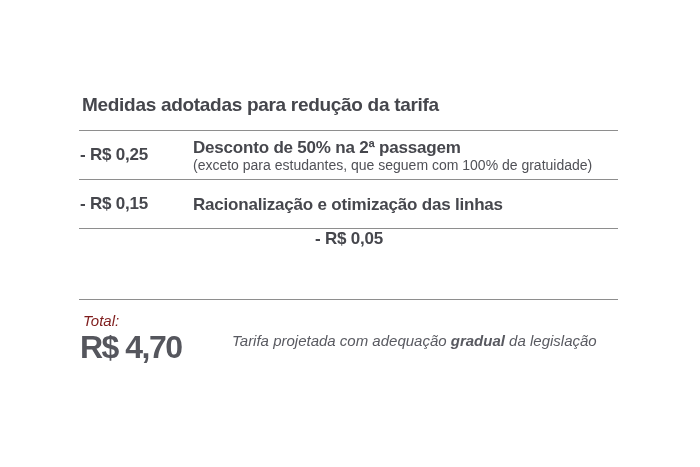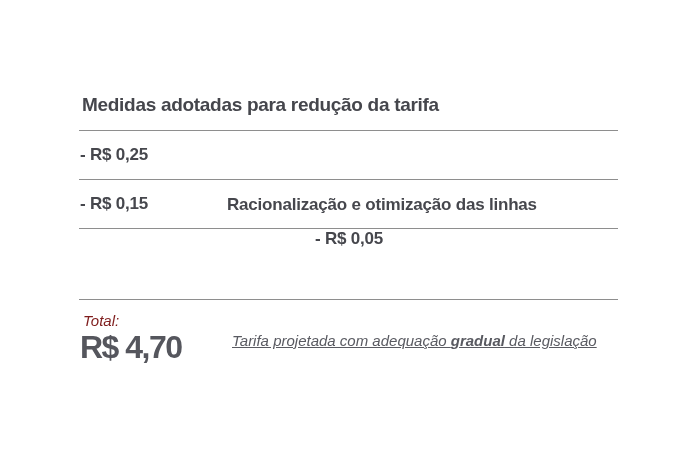--- a/index.html
+++ b/index.html
@@ -27,21 +27,21 @@
     letter-spacing: -0.3px;
     margin: 0 0 0 3px;
     line-height: 23px;
     padding-bottom: 14px;
   }
   .row {
     display: flex;
     align-items: center;
     border-top: 1px solid #8e8e8e;
   }
-  .row.h48 { height: 48px; gap: 34px; }
+  .row.h48 { height: 48px; }
   .row.h70 { height: 70px; flex-direction: column; }
   .amount {
     flex: 0 0 114px;
     box-sizing: border-box;
     padding-left: 1px;
     font-size: 17px;
     font-weight: 700;
     color: #46474d;
     letter-spacing: -0.2px;
     white-space: nowrap;
@@ -88,32 +88,36 @@
     margin-left: 1px;
   }
   .total-note {
     flex: 1;
     padding-top: 32px;
     font-style: italic;
     font-size: 15px;
     color: #595a61;
     line-height: 18px;
   }
-  .note-line { white-space: nowrap; text-decoration: underline; }
+  .note-line { white-space: nowrap; }
   .total-note b { font-weight: 700; }
 </style>
 </head>
 <body>
 
 <div class="panel">
 
   <h1 class="title">Medidas adotadas para redução da tarifa</h1>
 
   <div class="row h48">
     <div class="amount">- R$ 0,25</div>
+    <div class="desc">
+      <div class="desc-title">Desconto de 50% na 2ª passagem</div>
+      <div class="desc-note">(exceto para estudantes, que seguem com 100% de gratuidade)</div>
+    </div>
   </div>
 
   <div class="row h48">
     <div class="amount">- R$ 0,15</div>
     <div class="desc">
       <div class="desc-title">Racionalização e otimização das linhas</div>
     </div>
   </div>
 
   <div class="row h70">

